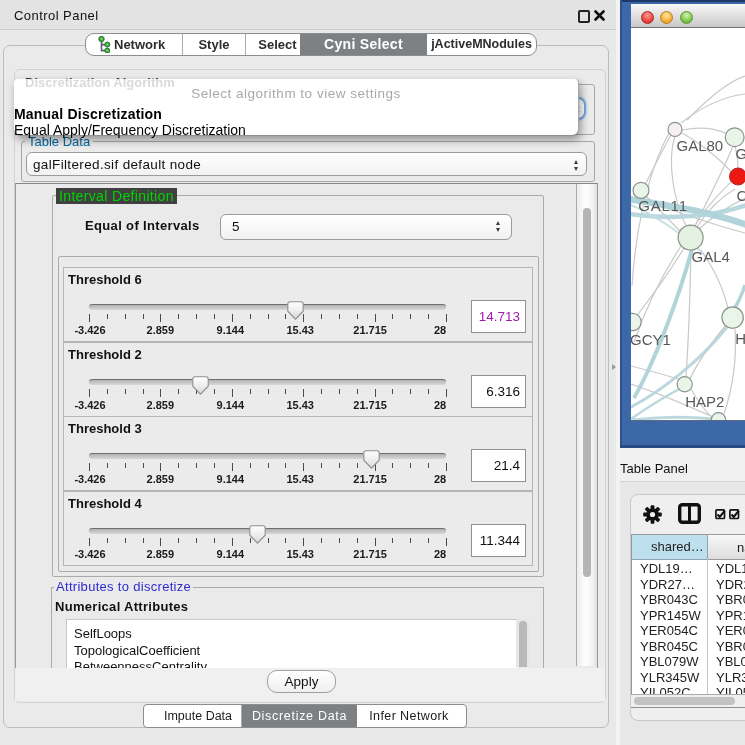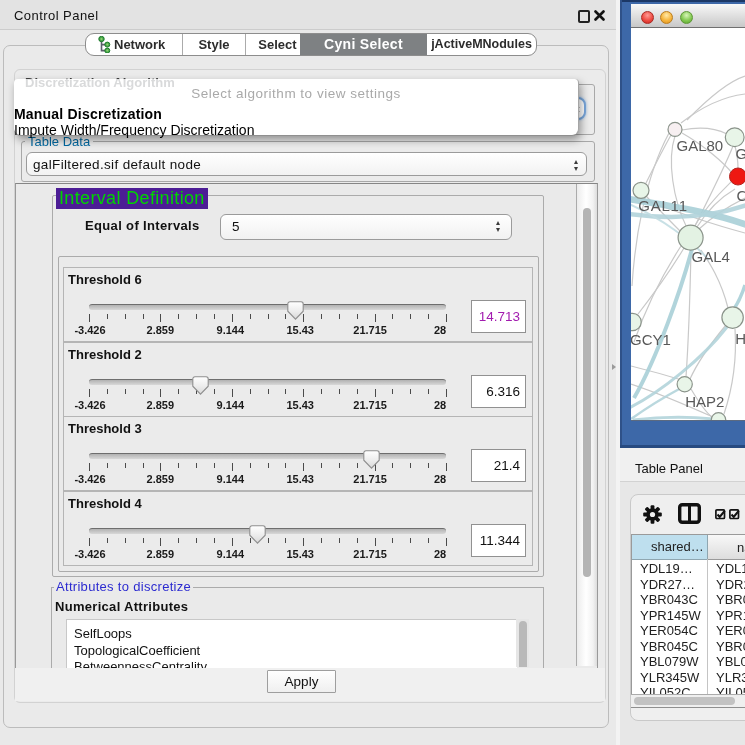--- a/index.html
+++ b/index.html
@@ -62,21 +62,21 @@
   <div class="lbl" style="left:33px;top:156.5px;font-size:13.5px;letter-spacing:0.35px;color:#111;">galFiltered.sif default node</div>
   <div class="abs" style="left:573.5px;top:159.5px;width:0;height:0;border-left:2.5px solid transparent;border-right:2.5px solid transparent;border-bottom:4px solid #3c3c3c;"></div>
   <div class="abs" style="left:573.5px;top:166.5px;width:0;height:0;border-left:2.5px solid transparent;border-right:2.5px solid transparent;border-top:4px solid #3c3c3c;"></div>
 
   <div class="abs" style="left:15px;top:183px;width:581px;height:484px;background:#eaeaea;border:1px solid #999;border-top-color:#868686;"></div>
 
   <div class="abs" style="left:576px;top:184px;width:20px;height:482px;background:linear-gradient(to right,#ececec 0%,#ffffff 45%,#f2f2f2 80%,#dcdcdc 100%);border-left:1px solid #ababab;"></div>
   <div class="abs" style="left:583px;top:208px;width:8px;height:369px;background:#b4b4b4;border-radius:4.5px;"></div>
 
   <div class="abs" style="left:52px;top:195px;width:490px;height:380px;border:1px solid #ababab;border-radius:2px;"></div>
-  <div class="lbl" style="left:56px;top:188px;font-size:18px;letter-spacing:0.35px;color:#00d400;background:#4c1d95;padding:0 3px;">Interval Definition</div>
+  <div class="lbl" style="left:56px;top:188px;font-size:14px;letter-spacing:0.35px;color:#00d400;background:#404040;padding:0 3px;">Interval Definition</div>
   <div class="lbl" style="left:85px;top:218px;font-size:13px;font-weight:bold;letter-spacing:0.35px;color:#111;">Equal of Intervals</div>
   <div class="abs" style="left:220px;top:214px;width:290px;height:24px;background:linear-gradient(#ffffff,#f1f1f1);border:1px solid #9b9b9b;border-radius:6px;"></div>
   <div class="lbl" style="left:232px;top:219px;font-size:13.5px;color:#111;">5</div>
   <div class="abs" style="left:496px;top:221px;width:0;height:0;border-left:2.5px solid transparent;border-right:2.5px solid transparent;border-bottom:4px solid #3c3c3c;"></div>
   <div class="abs" style="left:496px;top:228px;width:0;height:0;border-left:2.5px solid transparent;border-right:2.5px solid transparent;border-top:4px solid #3c3c3c;"></div>
 
   <div class="abs" style="left:58px;top:256px;width:479px;height:314px;border:1px solid #ababab;border-radius:2px;"></div>
 
   <div class="abs" style="left:63px;top:267px;width:468px;height:73px;background:#ebebeb;border:1px solid #b5b5b5;"></div>
   <div class="lbl" style="left:68px;top:272px;font-size:13px;font-weight:bold;color:#111;">Threshold 6</div>
@@ -226,33 +226,38 @@
   <div class="lbl" style="left:54px;top:578.5px;font-size:13px;letter-spacing:0.3px;color:#2c2bd0;background:#eaeaea;padding:0 2px;">Attributes to discretize</div>
   <div class="lbl" style="left:55px;top:599px;font-size:13px;font-weight:bold;letter-spacing:0.3px;color:#111;">Numerical Attributes</div>
   <div class="abs" style="left:66px;top:619px;width:450px;height:48px;background:#fff;border-top:1px solid #c8c8c8;border-left:1px solid #c8c8c8;"></div>
   <div class="lbl" style="left:74px;top:626px;font-size:13px;color:#111;">SelfLoops</div>
   <div class="lbl" style="left:74px;top:642.5px;font-size:13px;color:#111;">TopologicalCoefficient</div>
   <div class="lbl" style="left:74px;top:659px;font-size:13px;color:#111;">BetweennessCentrality</div>
   <div class="abs" style="left:516px;top:619px;width:13px;height:48px;background:#e6e6e6;"></div>
   <div class="abs" style="left:518.5px;top:621px;width:8px;height:46px;background:#b9b9b9;border-radius:4px 4px 0 0;"></div>
 
   <div class="abs" style="left:15px;top:668px;width:590px;height:33px;background:#f0f0f0;"></div>
-  <div class="abs" style="left:267px;top:670px;width:67px;height:21px;background:linear-gradient(#ffffff,#efefef);border:1px solid #9e9e9e;border-radius:1px;text-align:center;line-height:21px;font-size:13.5px;color:#111;">Apply</div>
-
+  <div class="abs" style="left:267px;top:670px;width:67px;height:21px;background:linear-gradient(#ffffff,#efefef);border:1px solid #9e9e9e;border-radius:10px;text-align:center;line-height:21px;font-size:13.5px;color:#111;">Apply</div>
+
+  <div class="abs" style="left:143px;top:704px;width:322px;height:22px;background:#fff;border:1px solid #8d8d8d;border-radius:4px;display:flex;font-size:12.5px;color:#1c1c1c;line-height:22px;">
+    <div style="width:98px;text-align:center;padding-left:11px;border-right:1px solid #ababab;box-sizing:border-box;">Impute Data</div>
+    <div style="width:115px;text-align:center;background:#7e8183;color:#fff;letter-spacing:0.7px;">Discretize Data</div>
+    <div style="flex:1;text-align:center;letter-spacing:0.4px;padding-right:5px;">Infer Network</div>
+  </div>
 
   <div class="abs" style="left:612px;top:364px;width:0;height:0;border-top:3px solid transparent;border-bottom:3px solid transparent;border-left:4px solid #9a9a9a;"></div>
 
   <div class="abs" style="left:14px;top:79px;width:564px;height:56px;background:#ffffff;border-radius:4px 4px 7px 7px;border-bottom:1px solid #8f8f8f;border-right:1px solid #a5a5a5;box-shadow:2px 4px 9px rgba(0,0,0,0.38);"></div>
   <div class="lbl" style="left:25px;top:74.9px;font-size:13px;font-weight:bold;color:#d9dadb;">Discretization Algorithm</div>
   <div class="abs" style="left:25px;top:74.9px;width:170px;height:4.6px;overflow:hidden;">
       <div style="position:absolute;left:0;top:0;white-space:nowrap;font-size:13px;font-weight:bold;color:#3f3f3f;">Discretization Algorithm</div>
     </div>
   <div class="lbl" style="left:14px;top:86px;width:564px;text-align:center;font-size:13.5px;letter-spacing:0.5px;color:#a9a9a9;">Select algorithm to view settings</div>
   <div class="lbl" style="left:14px;top:105.5px;font-size:14px;font-weight:bold;letter-spacing:0.2px;color:#000;">Manual Discretization</div>
-  <div class="lbl" style="left:14px;top:122px;font-size:14px;color:#000;">Impute Width/Frequency Discretization</div>
+  <div class="lbl" style="left:14px;top:122px;font-size:14px;color:#000;">Equal Apply/Frequency Discretization</div>
 
 </div>
 
 <div class="abs" style="left:616px;top:0;width:4px;height:745px;background:#f3f3f3;"></div>
 
 <div class="abs" id="right" style="left:620px;top:0;width:125px;height:745px;background:#e7e7e7;">
 
   <div class="abs" style="left:0;top:0;width:125px;height:448px;background:#3d68a8;"></div>
   <div class="abs" style="left:0;top:0;width:125px;height:2px;background:#1c3866;"></div>
   <div class="abs" style="left:0;top:0;width:2px;height:448px;background:#2f5188;"></div>
@@ -312,21 +317,21 @@
     <text x="60.6" y="233.8" font-family="Liberation Sans, sans-serif" font-size="15" fill="#585858">GAL4</text>
     <text x="-1" y="317" font-family="Liberation Sans, sans-serif" font-size="15" fill="#585858">GCY1</text>
     <text x="104.3" y="316" font-family="Liberation Sans, sans-serif" font-size="15" fill="#585858">H</text>
     <text x="54.2" y="379.3" font-family="Liberation Sans, sans-serif" font-size="15" fill="#585858">HAP2</text>
     </svg>
   </div>
 
   <div class="abs" style="left:11px;top:420px;width:114px;height:1px;background:#5c6a80;"></div>
 
   <div class="abs" style="left:0;top:448px;width:125px;height:33px;background:#f0f0f0;border-bottom:1px solid #d2d2d2;"></div>
-  <div class="lbl" style="left:15px;top:461px;font-size:13px;color:#111;">Table Panel</div>
+  <div class="lbl" style="left:0;top:461px;font-size:13px;color:#111;">Table Panel</div>
 
   <div class="abs" style="left:10px;top:494px;width:120px;height:225px;background:#efefef;border:1px solid #c9c9c9;border-radius:8px 0 0 8px;"></div>
 
   <div class="abs" style="left:11px;top:534px;width:114px;height:162px;background:#ffffff;border-left:1px solid #9a9a9a;border-top:1px solid #9a9a9a;"></div>
   <div class="abs" style="left:12px;top:535px;width:75px;height:24px;background:#bedfee;border-right:1px solid #8fa6b0;border-bottom:1px solid #8fa6b0;line-height:24px;font-size:13px;color:#222;text-indent:19px;">shared…</div>
   <div class="abs" style="left:88px;top:535px;width:37px;height:24px;background:linear-gradient(#f8f8f8,#dddddd);border-bottom:1px solid #9a9a9a;"></div>
   <div class="lbl" style="left:117px;top:540px;font-size:13px;color:#222;">na</div>
   <div class="abs" style="left:87px;top:559px;width:1px;height:137px;background:#c4c4c4;"></div>
   <div class="lbl" style="left:20px;top:561.0px;font-size:13px;color:#222;">YDL19…</div>
   <div class="lbl" style="left:96px;top:561.0px;font-size:13px;color:#222;">YDL194W</div>

